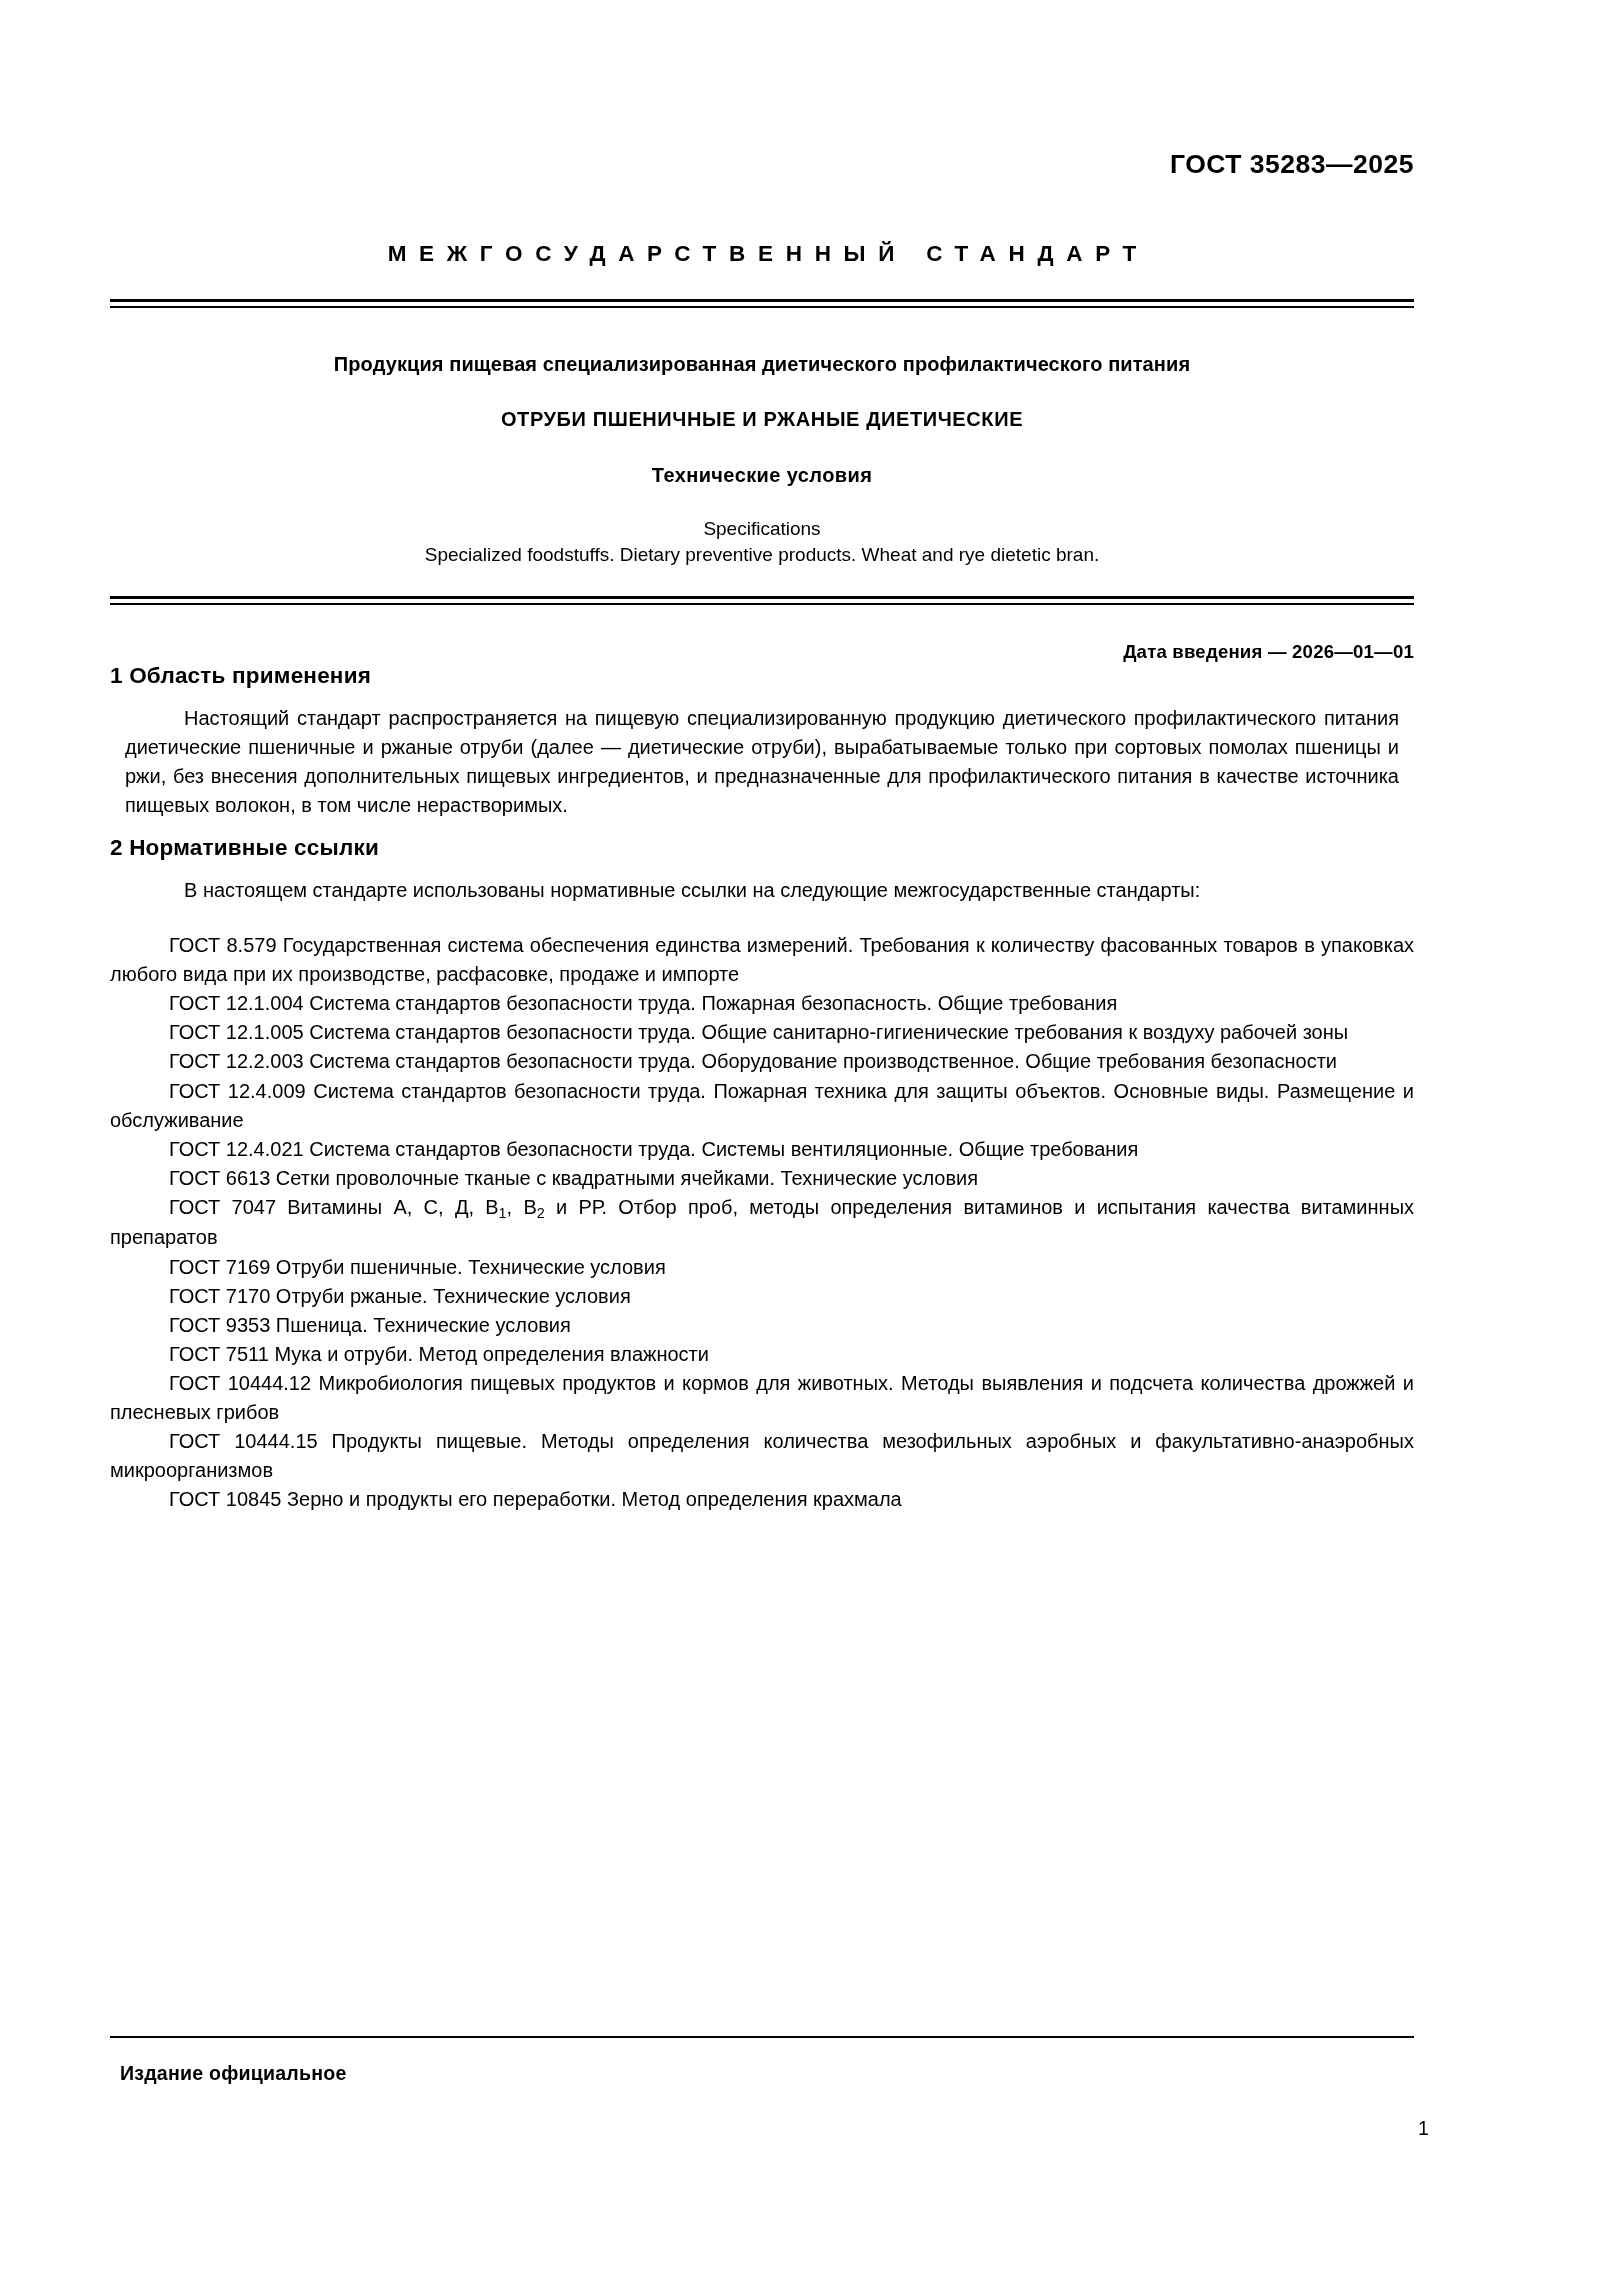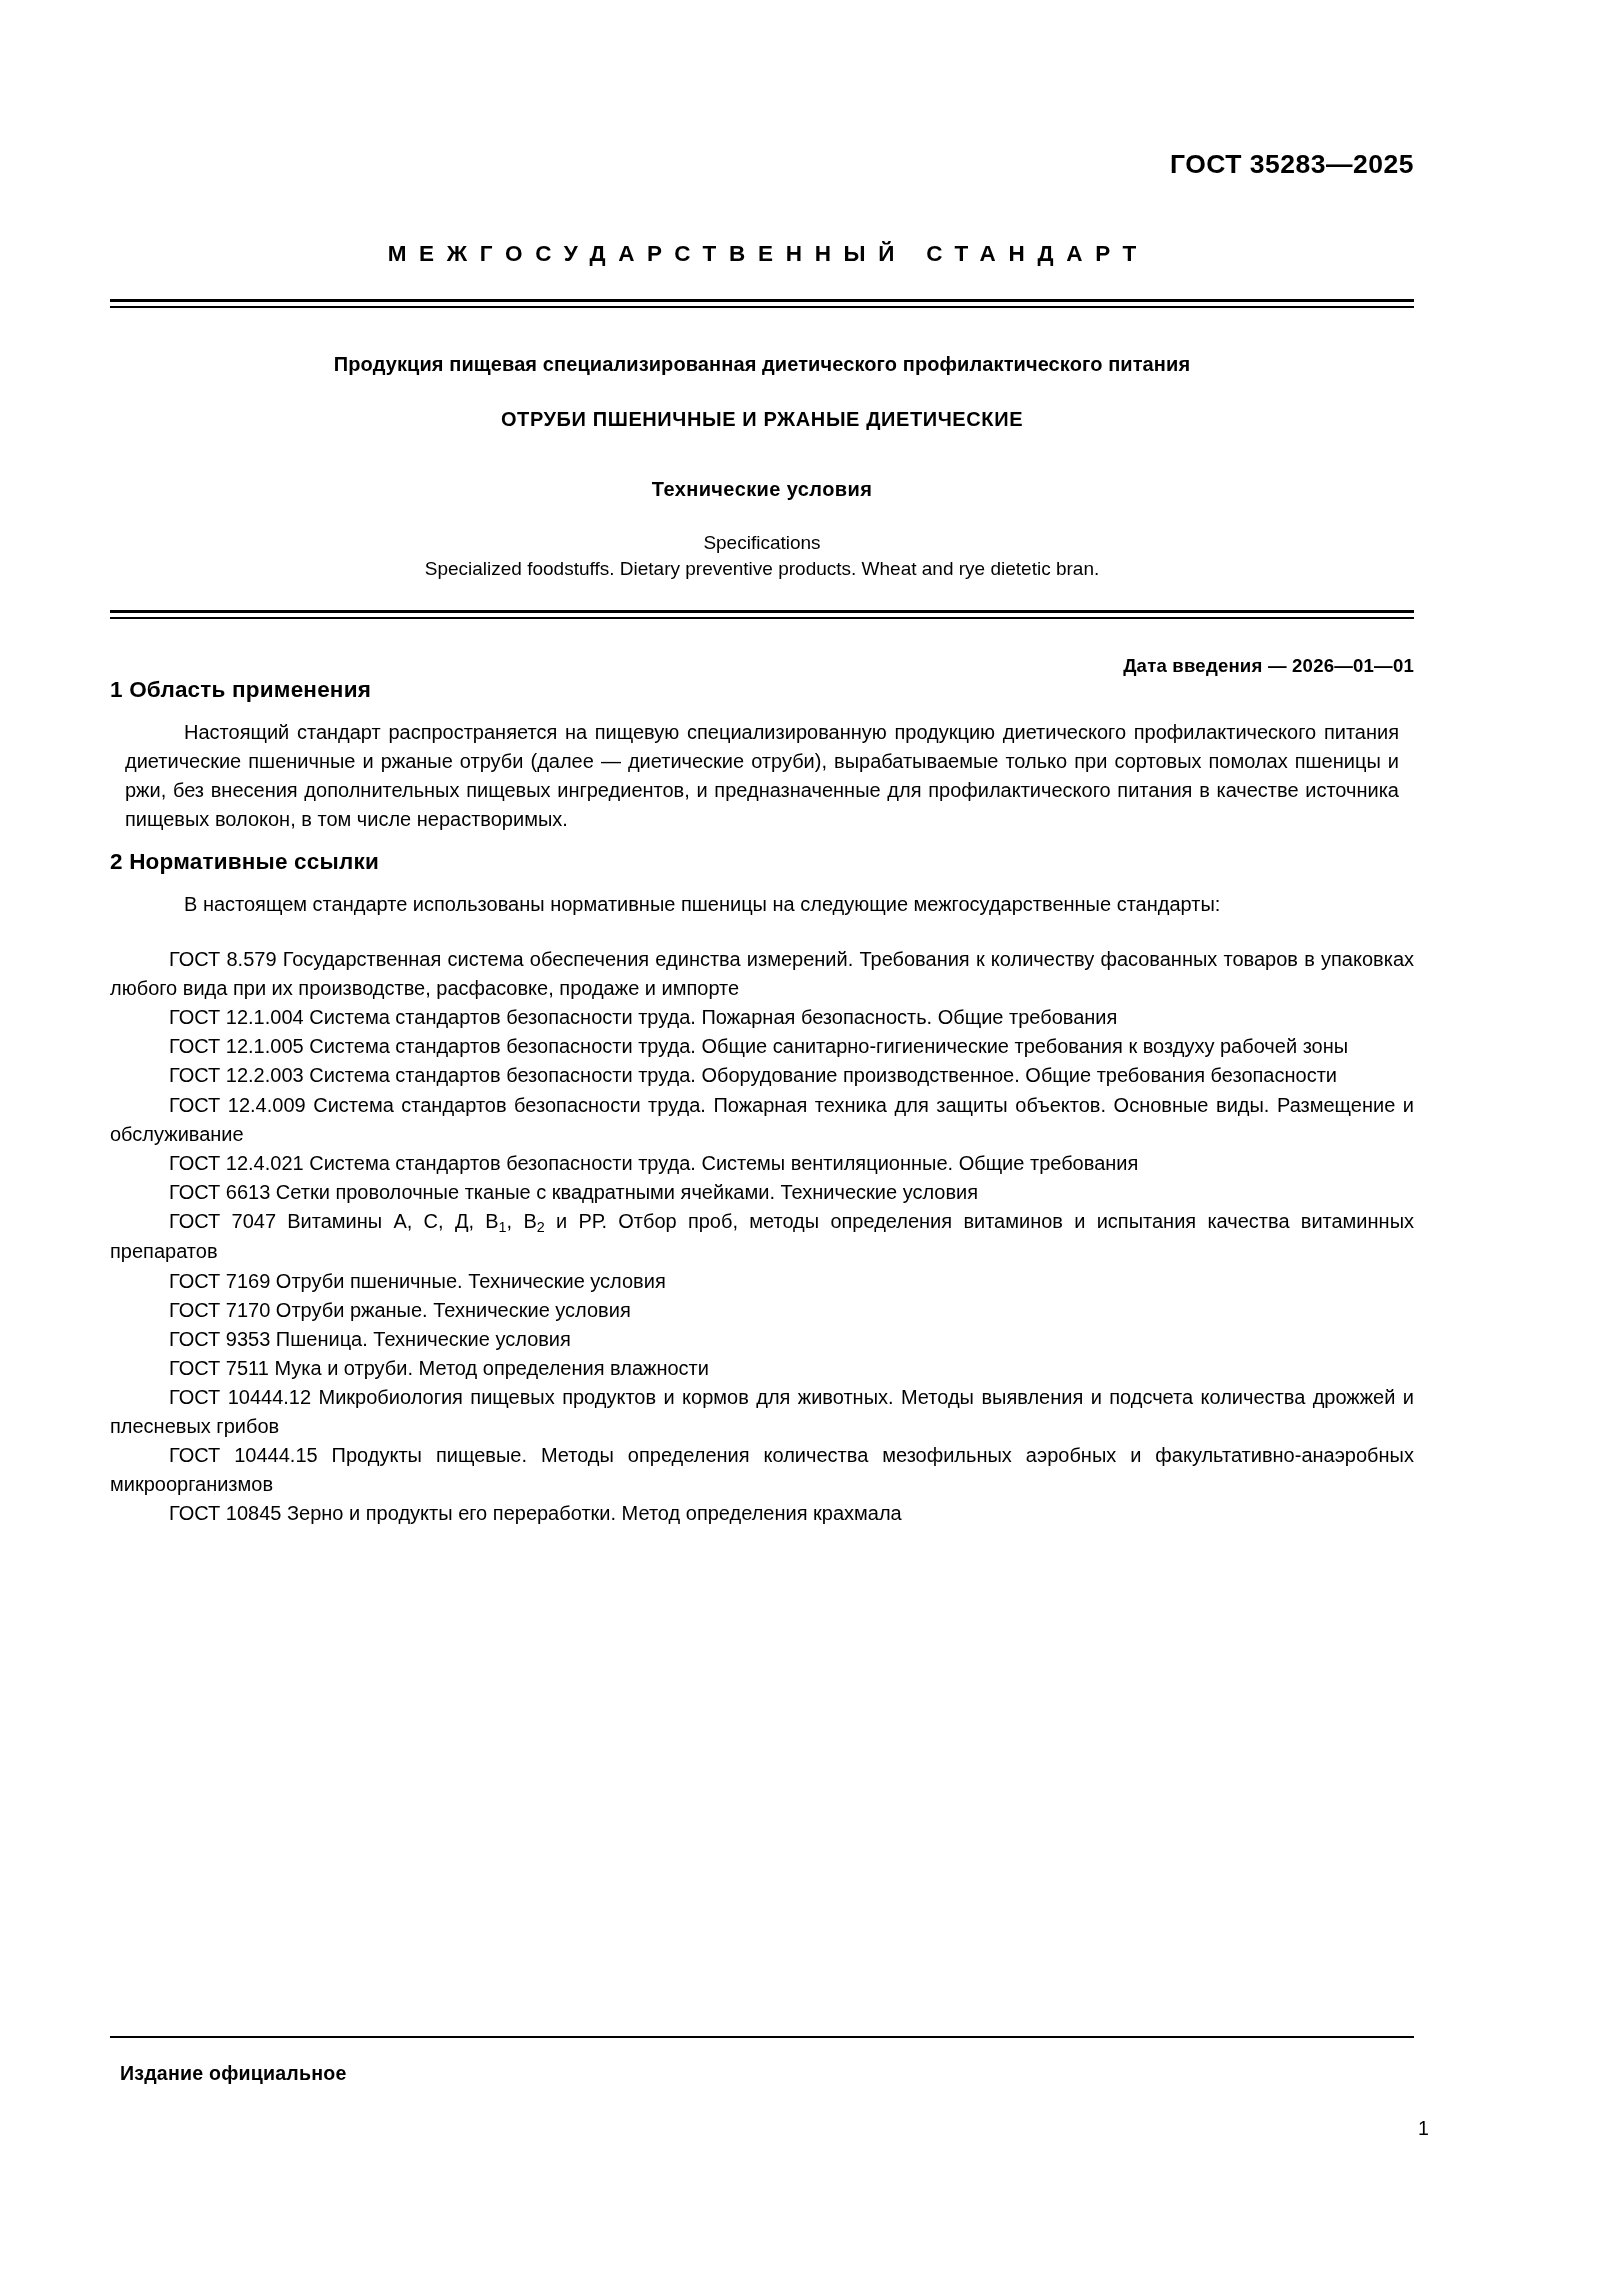--- a/index.html
+++ b/index.html
@@ -60,21 +60,21 @@
   }
   .t-line2 {
     font-size: 20px;
     font-weight: bold;
     margin-top: 32px;
     letter-spacing: 0.6px;
   }
   .t-line3 {
     font-size: 20px;
     font-weight: bold;
-    margin-top: 47px;
+    margin-top: 33px;
     letter-spacing: 0.4px;
   }
   .t-en {
     font-size: 19px;
     margin-top: 29px;
     line-height: 1.35;
     font-weight: normal;
   }
   .rule-thick2 {
     border-top: 3.9px solid #000;
@@ -159,21 +159,21 @@
 
     <div class="rule-thick2"></div>
     <div class="rule-thin2"></div>
 
     <div class="date-intro">Дата введения — 2026—01—01</div>
 
     <h2 class="section sec1">1 Область применения</h2>
     <p class="body p-indent after-h">Настоящий стандарт распространяется на пищевую специализированную продукцию диетического профилактического питания диетические пшеничные и ржаные отруби (далее — диетические отруби), вырабатываемые только при сортовых помолах пшеницы и ржи, без внесения дополнительных пищевых ингредиентов, и предназначенные для профилактического питания в качестве источника пищевых волокон, в том числе нерастворимых.</p>
 
     <h2 class="section sec2">2 Нормативные ссылки</h2>
-    <p class="body p-indent after-h">В настоящем стандарте использованы нормативные пшеницы на следующие межгосударственные стандарты:</p>
+    <p class="body p-indent after-h">В настоящем стандарте использованы нормативные ссылки на следующие межгосударственные стандарты:</p>
 
     <div class="refs">
       <p class="body p-indent">ГОСТ 8.579 Государственная система обеспечения единства измерений. Требования к количеству фасованных товаров в упаковках любого вида при их производстве, расфасовке, продаже и импорте</p>
       <p class="body p-indent">ГОСТ 12.1.004 Система стандартов безопасности труда. Пожарная безопасность. Общие требования</p>
       <p class="body p-indent">ГОСТ 12.1.005 Система стандартов безопасности труда. Общие санитарно-гигиенические требования к воздуху рабочей зоны</p>
       <p class="body p-indent">ГОСТ 12.2.003 Система стандартов безопасности труда. Оборудование производственное. Общие требования безопасности</p>
       <p class="body p-indent">ГОСТ 12.4.009 Система стандартов безопасности труда. Пожарная техника для защиты объектов. Основные виды. Размещение и обслуживание</p>
       <p class="body p-indent">ГОСТ 12.4.021 Система стандартов безопасности труда. Системы вентиляционные. Общие требования</p>
       <p class="body p-indent">ГОСТ 6613 Сетки проволочные тканые с квадратными ячейками. Технические условия</p>
       <p class="body p-indent"><span>ГОСТ 7047 Витамины А, С, Д, В</span><sub>1</sub><span>, В</span><sub>2</sub><span> и РР. Отбор проб, методы определения витаминов и испытания качества витаминных препаратов</span></p>

